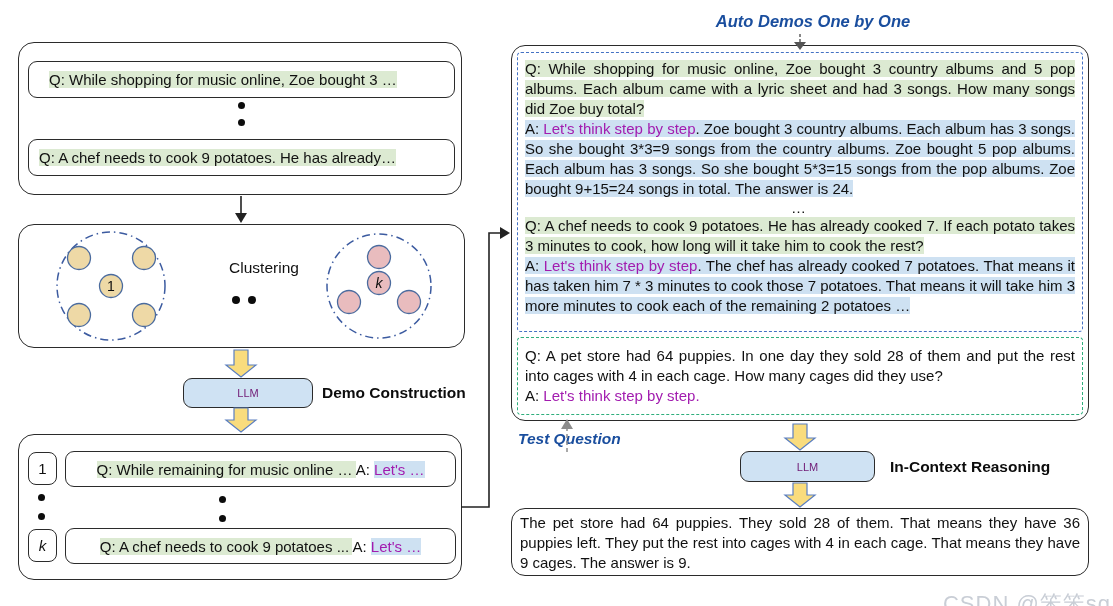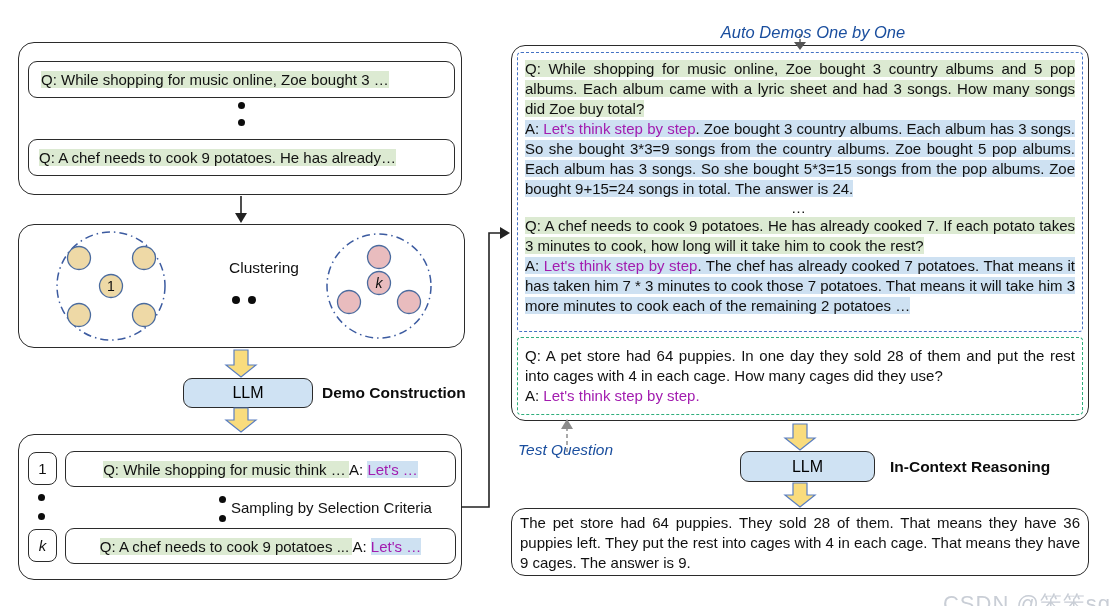--- a/index.html
+++ b/index.html
@@ -9,36 +9,36 @@
   .box{border:1.5px solid #2b2b2b;border-radius:16px;background:#fff;box-sizing:border-box;}
   .innerbox{border:1.4px solid #2b2b2b;border-radius:9px;background:#fff;box-sizing:border-box;
             display:flex;align-items:center;font-size:15px;}
   .idxbox{border:1.4px solid #2b2b2b;border-radius:8px;background:#fff;box-sizing:border-box;
           display:flex;align-items:center;justify-content:center;font-size:15px;}
   .hl-green{background:#dcead2;}
   .hl-blue{background:#cee1f2;}
   .red{color:#a21caf;}
   .dot{position:absolute;background:#0c0c0c;border-radius:50%;}
   .para{font-size:15px;line-height:20px;text-align:justify;margin:0 0 0 0;}
-  .bluelabel{color:#1a4e9e;font-weight:normal;font-style:italic;margin-top:11px;}
+  .bluelabel{color:#1a4e9e;font-weight:bold;font-style:italic;}
   .stage{font-weight:bold;font-size:15.5px;color:#0c0c0c;}
   .llm{background:#cfe2f3;border:1.5px solid #2b2b2b;border-radius:9px;box-sizing:border-box;
-       display:flex;align-items:center;justify-content:center;font-size:16px;color:#000000;}
+       display:flex;align-items:center;justify-content:center;font-size:11px;color:#701a75;}
   .dashedblue{border:1.7px dashed #4472c4;border-radius:4px;box-sizing:border-box;background:transparent;}
   .dashedgreen{border:1.7px dashed #2fae7c;border-radius:4px;box-sizing:border-box;background:transparent;}
   .watermark{color:#c9ced6;font-size:22px;letter-spacing:1px;margin-top:12px;}
   svg{display:block;}
 </style>
 </head>
 <body>
 
 <div id="canvas">
 
   <div class="abs box" style="left:18px;top:42px;width:444px;height:153px;">
-    <div class="abs innerbox" style="left:9px;top:18px;width:427px;height:37px;padding-left:12px;">
+    <div class="abs innerbox" style="left:9px;top:18px;width:427px;height:37px;padding-left:20px;">
       <span class="hl-green">Q: While shopping for music online, Zoe bought 3 …</span>
     </div>
     <div class="dot" style="left:219px;top:59px;width:7px;height:7px;"></div>
     <div class="dot" style="left:219px;top:76px;width:7px;height:7px;"></div>
     <div class="abs innerbox" style="left:9px;top:96px;width:427px;height:37px;padding-left:10px;">
       <span class="hl-green">Q: A chef needs to cook 9 potatoes. He has already…</span>
     </div>
   </div>
 
   <div class="abs box" style="left:18px;top:224px;width:447px;height:124px;">
@@ -65,27 +65,26 @@
   <div class="abs llm" style="left:183px;top:378px;width:130px;height:30px;">
     <span>LLM</span>
   </div>
   <div class="abs stage" style="left:322px;top:384px;">Demo Construction</div>
 
   <div class="abs box" style="left:18px;top:434px;width:444px;height:146px;">
     <div class="abs idxbox" style="left:9px;top:17px;width:29px;height:33px;">
       <span>1</span>
     </div>
     <div class="abs innerbox" style="left:46px;top:16px;width:391px;height:36px;justify-content:center;">
-      <span style="white-space:pre;"><span class="hl-green">Q: While shopping for music think … </span><span>A: </span><span class="hl-blue red">Let's …</span></span>
+      <span style="white-space:pre;"><span class="hl-green">Q: While remaining for music online … </span><span>A: </span><span class="hl-blue red">Let's …</span></span>
     </div>
     <div class="dot" style="left:19px;top:59px;width:7px;height:7px;"></div>
     <div class="dot" style="left:19px;top:78px;width:7px;height:7px;"></div>
     <div class="dot" style="left:200px;top:61px;width:7px;height:7px;"></div>
     <div class="dot" style="left:200px;top:80px;width:7px;height:7px;"></div>
-    <div class="abs" style="left:212px;top:64px;font-size:15px;">Sampling by Selection Criteria</div>
     <div class="abs idxbox" style="left:9px;top:94px;width:29px;height:33px;font-style:italic;">
       <span>k</span>
     </div>
     <div class="abs innerbox" style="left:46px;top:93px;width:391px;height:36px;justify-content:center;">
       <span style="white-space:pre;"><span class="hl-green">Q: A chef needs to cook 9 potatoes ... </span><span>A: </span><span class="hl-blue red">Let's …</span></span>
     </div>
   </div>
 
   <div class="abs bluelabel" style="left:693px;top:12px;width:240px;text-align:center;font-size:16.5px;">Auto Demos One by One</div>
 

